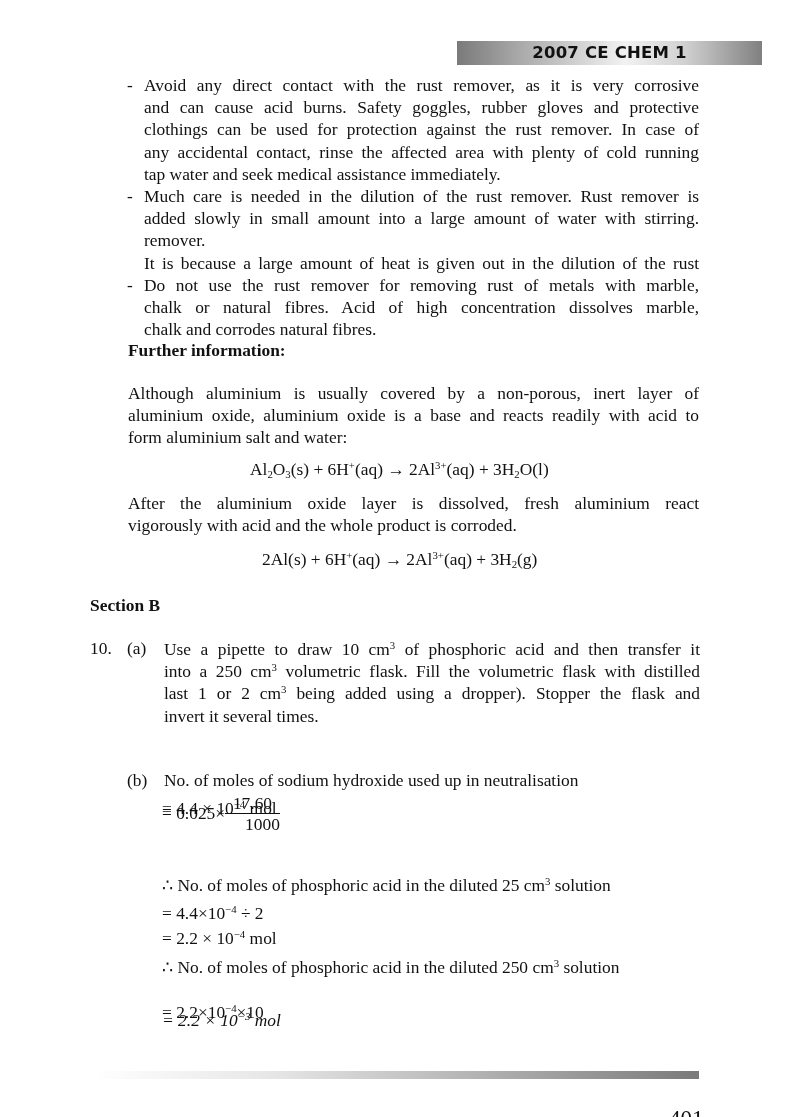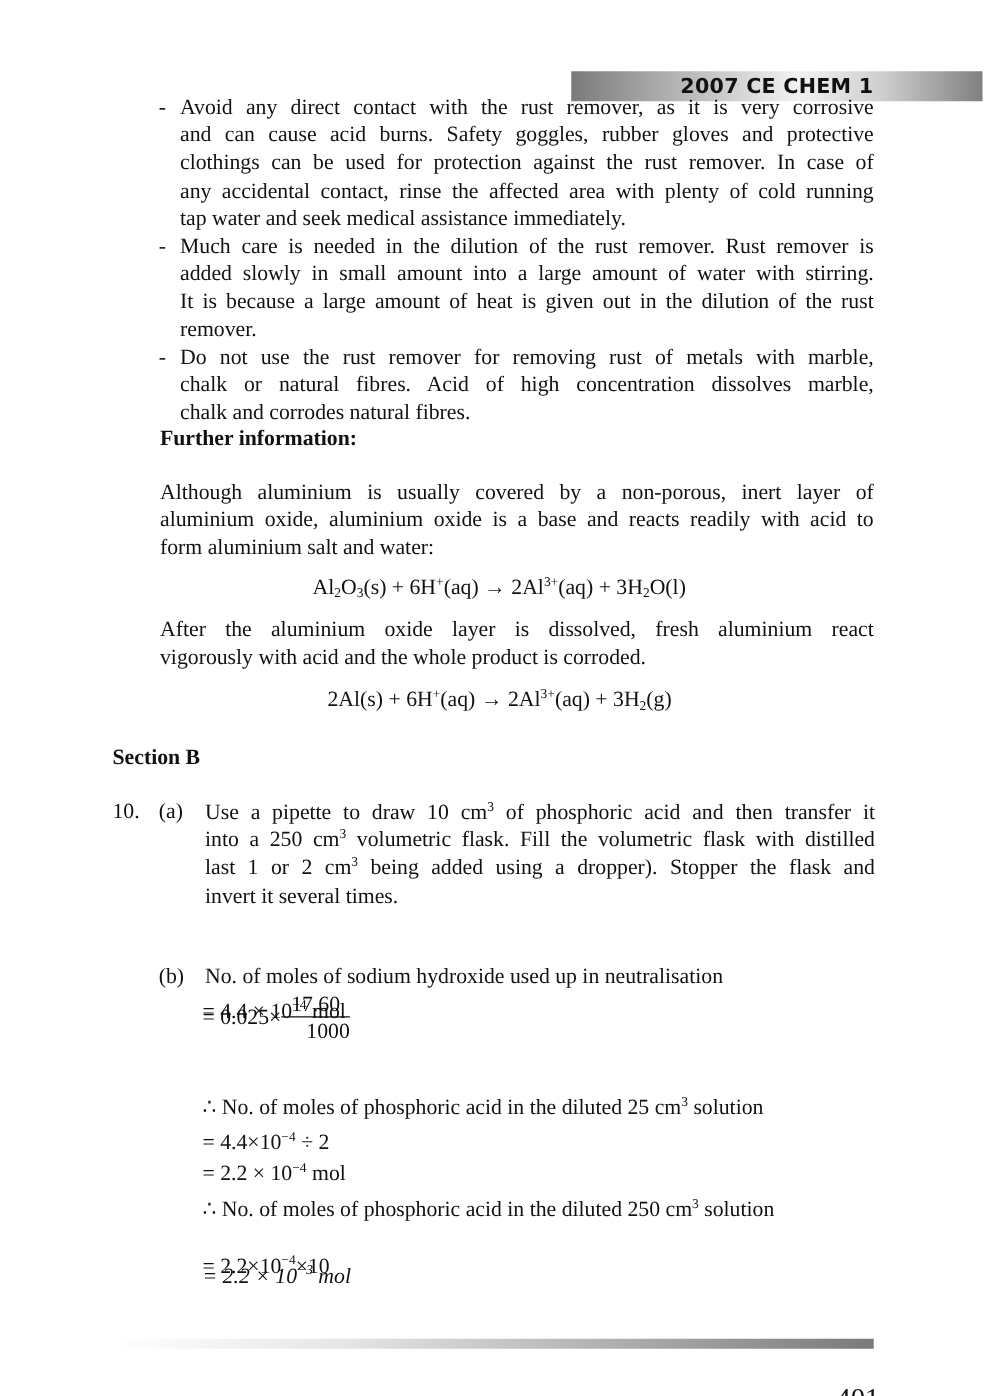--- a/index.html
+++ b/index.html
@@ -2,21 +2,21 @@
 <html><head>
 <meta charset="utf-8">
 <style>
   html, body { margin: 0; padding: 0; background: #ffffff; }
   body {
     width: 788px; height: 1117px; position: relative; overflow: hidden;
     font-family: "Liberation Serif", "DejaVu Serif", serif;
     color: #111; font-size: 17.4px;
   }
   .header-bar {
-    position: absolute; left: 457px; top: 57px; width: 329px; height: 24px;
+    position: absolute; left: 457px; top: 41px; width: 305px; height: 24px;
     background: linear-gradient(to right, #7a7a7a 0%, #a8a8a8 20%, #f2f2f2 55%, #d0d0d0 75%, #808080 100%);
   }
   .header-title {
     position: absolute; left: 0; right: 0; top: 2px; text-align: center;
     font-family: "DejaVu Sans", "Liberation Sans", sans-serif; font-weight: bold;
     font-size: 16.5px; color: #111; letter-spacing: 0.2px;
   }
   .para { position: absolute; line-height: 22.2px; text-align: justify; }
   .para .line { display: block; white-space: nowrap; text-align: justify; text-align-last: justify; }
   .para .line.last { text-align-last: left; }
@@ -55,22 +55,22 @@
     <span class="line">any accidental contact, rinse the affected area with plenty of cold running</span>
     <span class="line last">tap water and seek medical assistance immediately.</span>
   </div>
 </div>
 
 <div class="bullet para" style="top:185px;">
   <span class="dash">-</span>
   <div class="body">
     <span class="line">Much care is needed in the dilution of the rust remover. Rust remover is</span>
     <span class="line">added slowly in small amount into a large amount of water with stirring.</span>
+    <span class="line last">remover.</span>
     <span class="line">It is because a large amount of heat is given out in the dilution of the rust</span>
-    <span class="line last">remover.</span>
   </div>
 </div>
 
 <div class="bullet para" style="top:274px;">
   <span class="dash">-</span>
   <div class="body">
     <span class="line">Do not use the rust remover for removing rust of metals with marble,</span>
     <span class="line">chalk or natural fibres. Acid of high concentration dissolves marble,</span>
     <span class="line last">chalk and corrodes natural fibres.</span>
   </div>

